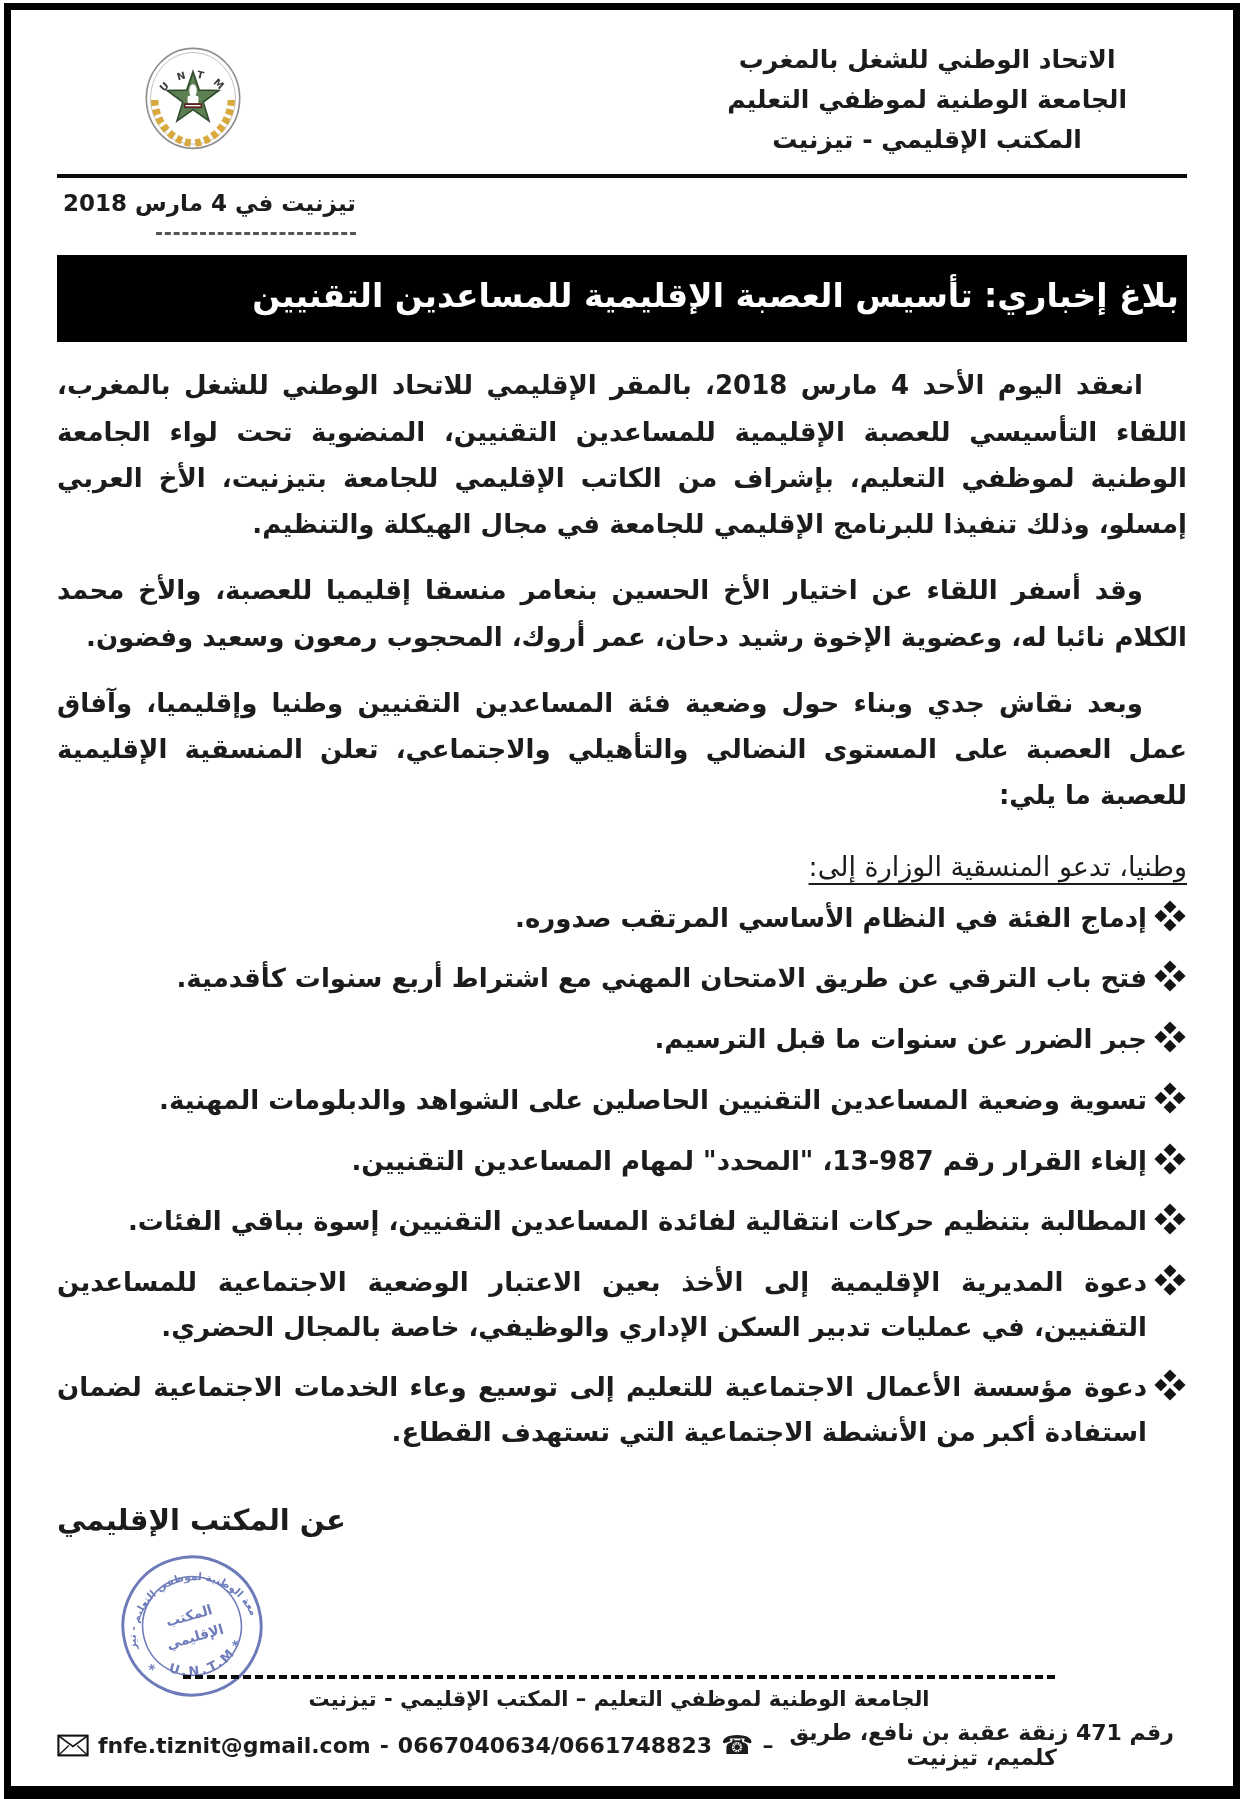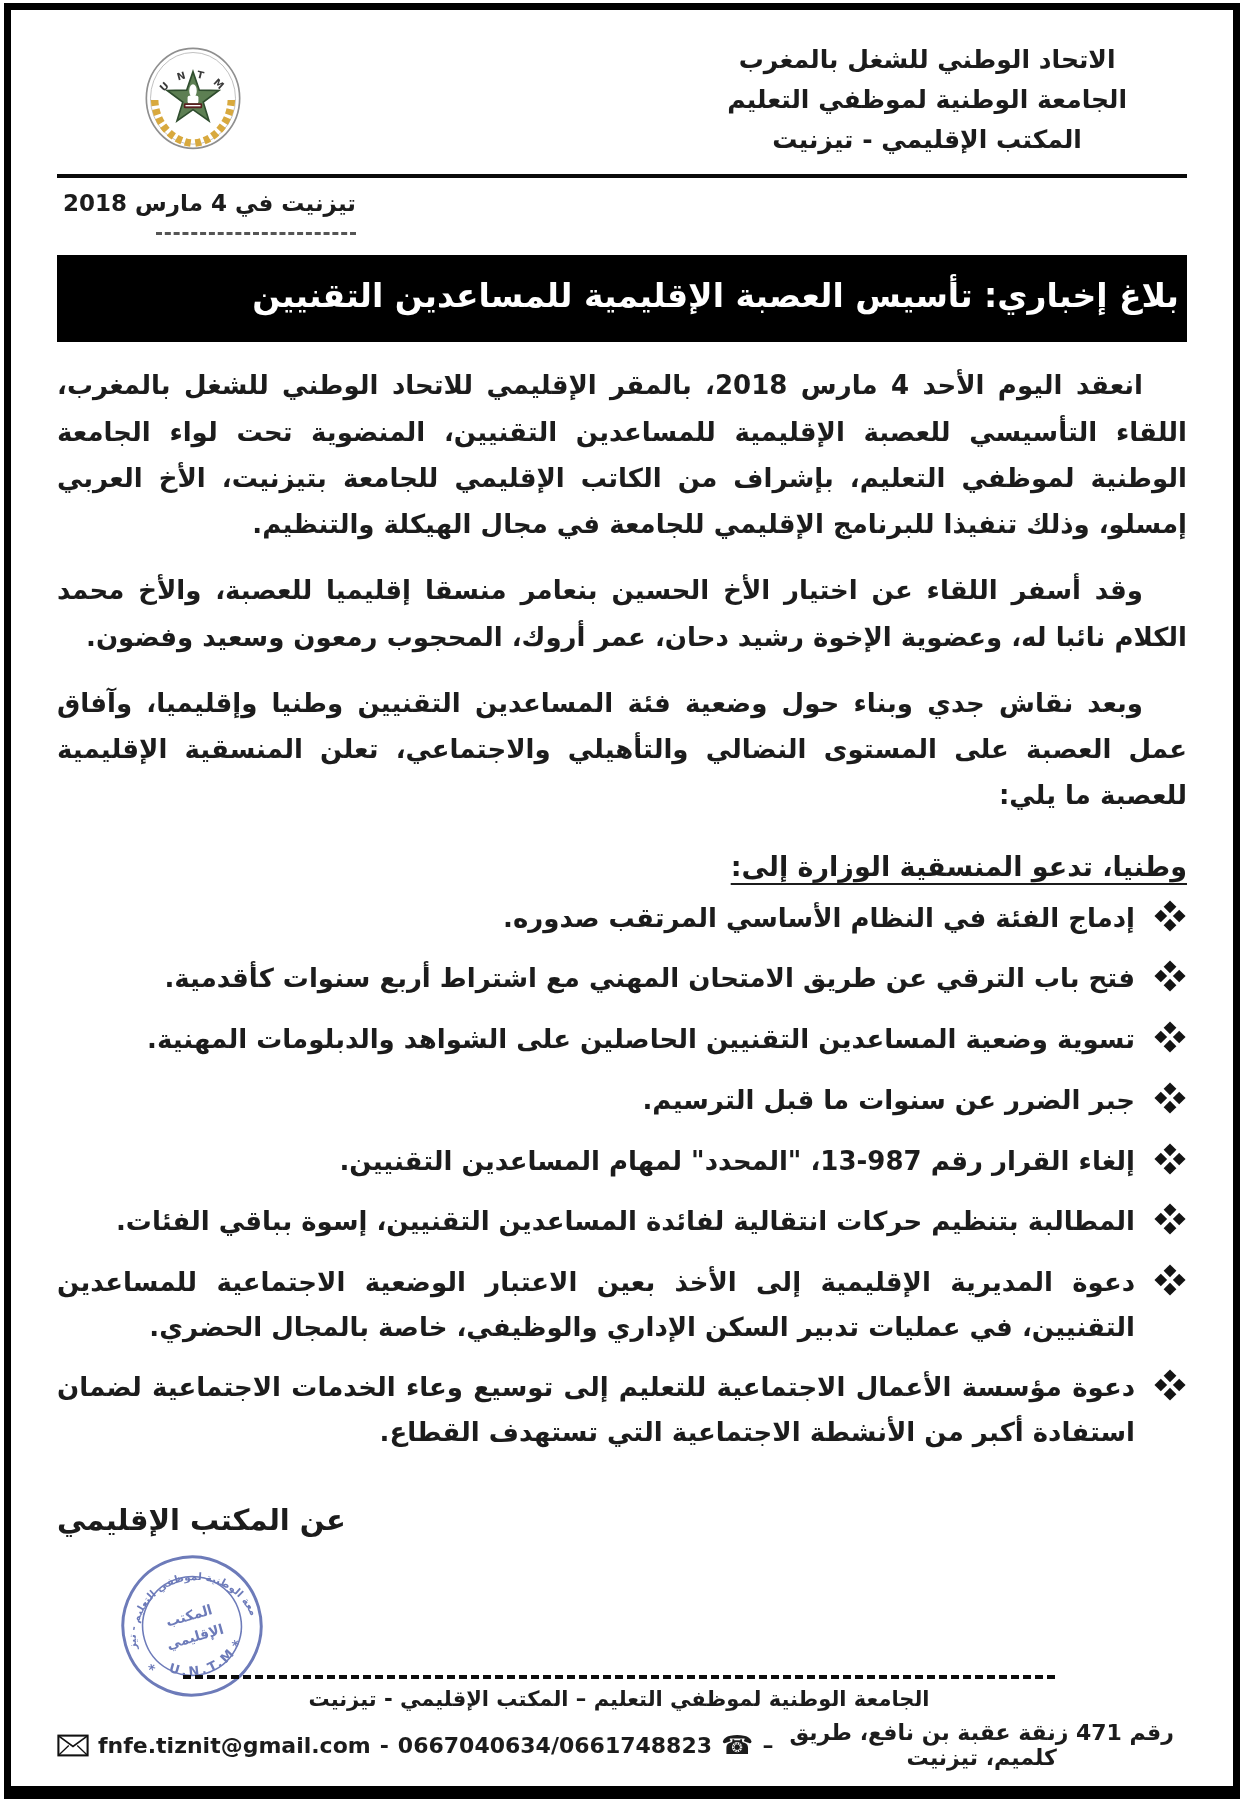--- a/index.html
+++ b/index.html
@@ -32,25 +32,25 @@
     margin-top:20px; background:#000; color:#fff;
     font-weight:bold; font-size:33px;
     padding:20px 8px 26px 8px; line-height:1.25;
   }
   
   .para {
     margin:20px 0 8px 0; font-size:26px; font-weight:bold;
     line-height:1.78; text-align:justify; text-indent:44px;
   }
   .section-heading {
-    margin:32px 0 14px 0; font-size:27px; font-weight:bold; text-align:right;
+    margin:32px 0 14px 0; font-size:27px; font-weight:normal; text-align:right;
   }
   .section-heading span { text-decoration:underline; text-underline-offset:7px; text-decoration-thickness:2px; }
   .list { margin:6px 0 0 0; }
-  .li { display:flex; gap:24px; margin:0 6px 16px 0; }
+  .li { display:flex; gap:12px; margin:0 6px 16px 0; }
   .li-text { font-size:26px; font-weight:bold; line-height:1.72; text-align:justify; flex:1; }
   
   .dbullet { position:relative; width:22px; height:22px; flex:0 0 22px; margin-top:9px; transform:rotate(45deg); }
   .dbullet i { position:absolute; width:9px; height:9px; background:#141414; }
   .dbullet i:nth-child(1){ top:0; right:0; }
   .dbullet i:nth-child(2){ top:0; left:0; }
   .dbullet i:nth-child(3){ bottom:0; right:0; }
   .dbullet i:nth-child(4){ bottom:0; left:0; }
   
   .signature { width:max-content; margin:48px auto 0 0; padding-right:40px; font-size:29px; font-weight:bold; }
@@ -131,30 +131,30 @@
         </span>
       <div class="li-text">فتح باب الترقي عن طريق الامتحان المهني مع اشتراط أربع سنوات كأقدمية.</div>
     </div>
     <div class="li">
       <span class="dbullet">
           <i></i>
           <i></i>
           <i></i>
           <i></i>
         </span>
+      <div class="li-text">جبر الضرر عن سنوات ما قبل الترسيم.</div>
+    </div>
+    <div class="li">
+      <span class="dbullet">
+          <i></i>
+          <i></i>
+          <i></i>
+          <i></i>
+        </span>
       <div class="li-text">تسوية وضعية المساعدين التقنيين الحاصلين على الشواهد والدبلومات المهنية.</div>
-    </div>
-    <div class="li">
-      <span class="dbullet">
-          <i></i>
-          <i></i>
-          <i></i>
-          <i></i>
-        </span>
-      <div class="li-text">جبر الضرر عن سنوات ما قبل الترسيم.</div>
     </div>
     <div class="li">
       <span class="dbullet">
           <i></i>
           <i></i>
           <i></i>
           <i></i>
         </span>
       <div class="li-text">إلغاء القرار رقم 987-13، "المحدد" لمهام المساعدين التقنيين.</div>
     </div>

